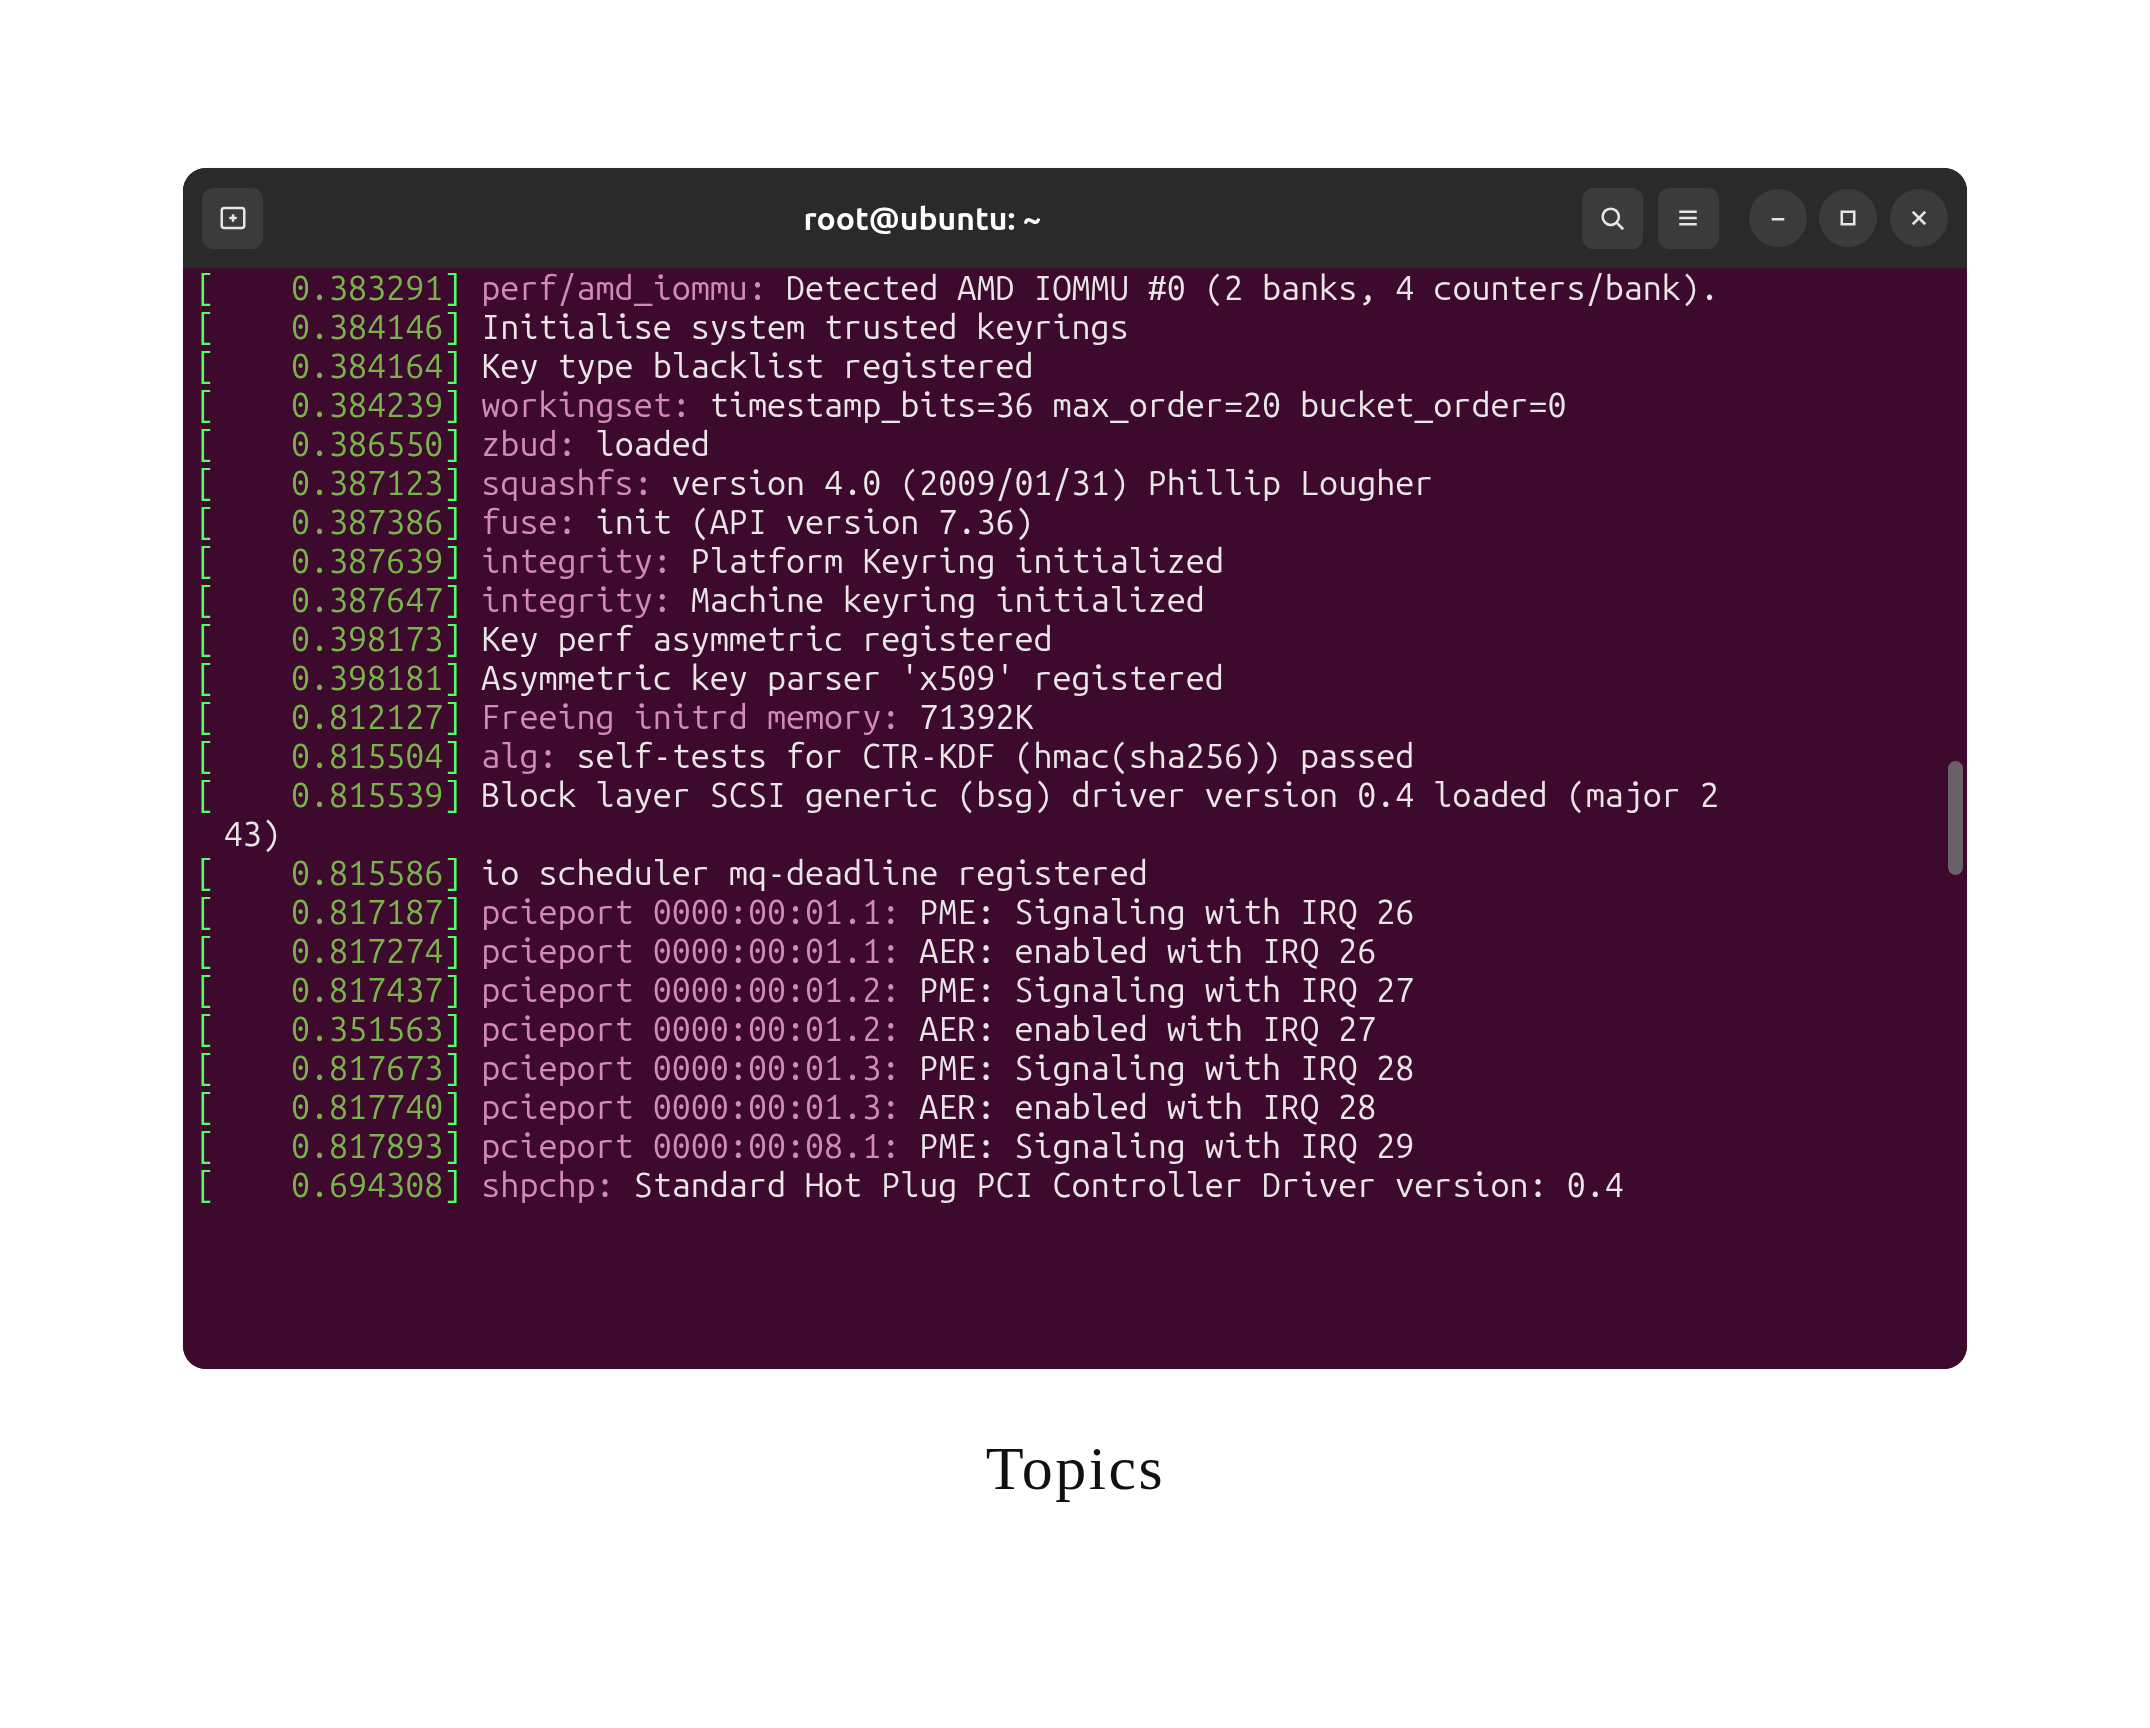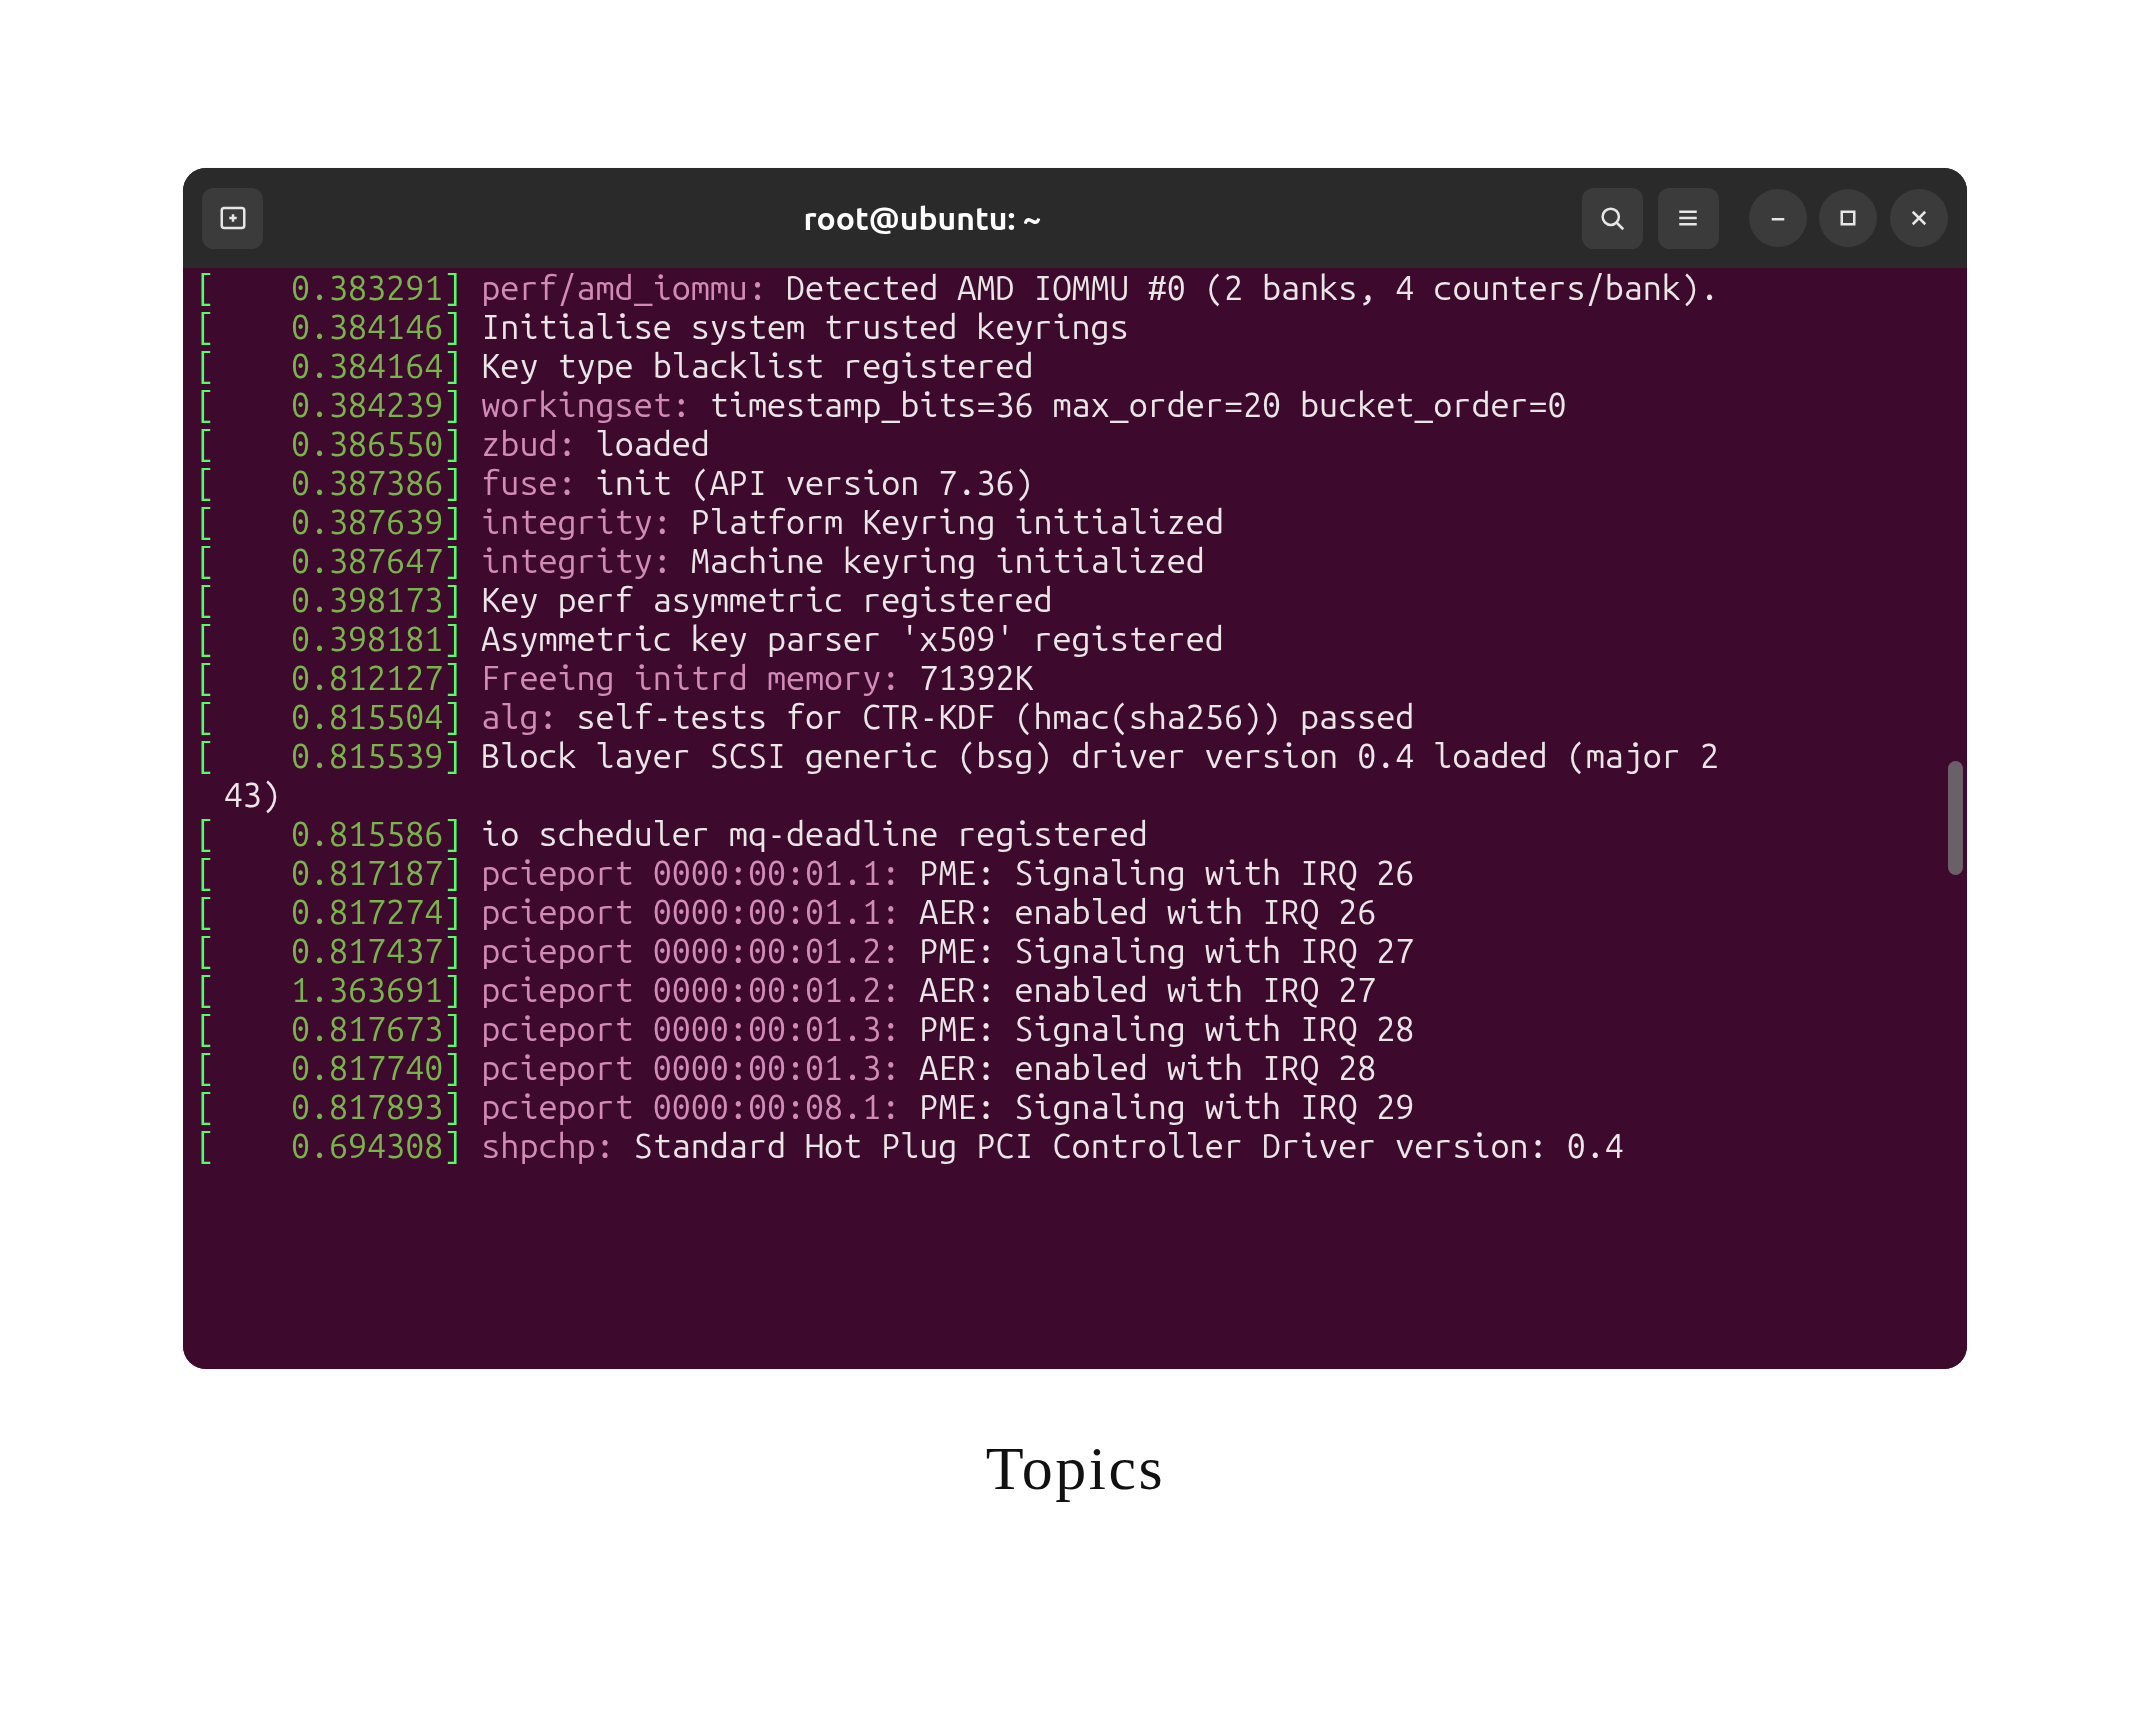--- a/index.html
+++ b/index.html
@@ -162,34 +162,35 @@
       </div>
     </div>
 
     <div class="term-body">
       <div id="log-container">
           <div class="log-line"><span class="br">[</span><span class="pad">    </span><span class="ts">0.383291</span><span class="br">] </span><span class="mod">perf/amd_iommu</span><span class="mod">: </span><span class="txt">Detected AMD IOMMU #0 (2 banks, 4 counters/bank).</span></div>
           <div class="log-line"><span class="br">[</span><span class="pad">    </span><span class="ts">0.384146</span><span class="br">] </span><span class="txt">Initialise system trusted keyrings</span></div>
           <div class="log-line"><span class="br">[</span><span class="pad">    </span><span class="ts">0.384164</span><span class="br">] </span><span class="txt">Key type blacklist registered</span></div>
           <div class="log-line"><span class="br">[</span><span class="pad">    </span><span class="ts">0.384239</span><span class="br">] </span><span class="mod">workingset</span><span class="mod">: </span><span class="txt">timestamp_bits=36 max_order=20 bucket_order=0</span></div>
           <div class="log-line"><span class="br">[</span><span class="pad">    </span><span class="ts">0.386550</span><span class="br">] </span><span class="mod">zbud</span><span class="mod">: </span><span class="txt">loaded</span></div>
+          <div class="log-line"><span class="br">[</span><span class="pad">    </span><span class="ts">0.387123</span><span class="br">] </span><span class="mod">squashfs</span><span class="mod">: </span><span class="txt">version 4.0 (2009/01/31) Phillip Lougher</span></div>
           <div class="log-line"><span class="br">[</span><span class="pad">    </span><span class="ts">0.387386</span><span class="br">] </span><span class="mod">fuse</span><span class="mod">: </span><span class="txt">init (API version 7.36)</span></div>
           <div class="log-line"><span class="br">[</span><span class="pad">    </span><span class="ts">0.387639</span><span class="br">] </span><span class="mod">integrity</span><span class="mod">: </span><span class="txt">Platform Keyring initialized</span></div>
           <div class="log-line"><span class="br">[</span><span class="pad">    </span><span class="ts">0.387647</span><span class="br">] </span><span class="mod">integrity</span><span class="mod">: </span><span class="txt">Machine keyring initialized</span></div>
           <div class="log-line"><span class="br">[</span><span class="pad">    </span><span class="ts">0.398173</span><span class="br">] </span><span class="txt">Key perf asymmetric registered</span></div>
           <div class="log-line"><span class="br">[</span><span class="pad">    </span><span class="ts">0.398181</span><span class="br">] </span><span class="txt">Asymmetric key parser 'x509' registered</span></div>
           <div class="log-line"><span class="br">[</span><span class="pad">    </span><span class="ts">0.812127</span><span class="br">] </span><span class="mod">Freeing initrd memory</span><span class="mod">: </span><span class="txt">71392K</span></div>
           <div class="log-line"><span class="br">[</span><span class="pad">    </span><span class="ts">0.815504</span><span class="br">] </span><span class="mod">alg</span><span class="mod">: </span><span class="txt">self-tests for CTR-KDF (hmac(sha256)) passed</span></div>
           <div class="log-line"><span class="br">[</span><span class="pad">    </span><span class="ts">0.815539</span><span class="br">] </span><span class="txt">Block layer SCSI generic (bsg) driver version 0.4 loaded (major 2</span></div>
           <div class="log-line wrap">43)</div>
           <div class="log-line"><span class="br">[</span><span class="pad">    </span><span class="ts">0.815586</span><span class="br">] </span><span class="txt">io scheduler mq-deadline registered</span></div>
           <div class="log-line"><span class="br">[</span><span class="pad">    </span><span class="ts">0.817187</span><span class="br">] </span><span class="mod">pcieport 0000:00:01.1</span><span class="mod">: </span><span class="txt">PME: Signaling with IRQ 26</span></div>
           <div class="log-line"><span class="br">[</span><span class="pad">    </span><span class="ts">0.817274</span><span class="br">] </span><span class="mod">pcieport 0000:00:01.1</span><span class="mod">: </span><span class="txt">AER: enabled with IRQ 26</span></div>
           <div class="log-line"><span class="br">[</span><span class="pad">    </span><span class="ts">0.817437</span><span class="br">] </span><span class="mod">pcieport 0000:00:01.2</span><span class="mod">: </span><span class="txt">PME: Signaling with IRQ 27</span></div>
-          <div class="log-line"><span class="br">[</span><span class="pad">    </span><span class="ts">1.363691</span><span class="br">] </span><span class="mod">pcieport 0000:00:01.2</span><span class="mod">: </span><span class="txt">AER: enabled with IRQ 27</span></div>
+          <div class="log-line"><span class="br">[</span><span class="pad">    </span><span class="ts">0.351563</span><span class="br">] </span><span class="mod">pcieport 0000:00:01.2</span><span class="mod">: </span><span class="txt">AER: enabled with IRQ 27</span></div>
           <div class="log-line"><span class="br">[</span><span class="pad">    </span><span class="ts">0.817673</span><span class="br">] </span><span class="mod">pcieport 0000:00:01.3</span><span class="mod">: </span><span class="txt">PME: Signaling with IRQ 28</span></div>
           <div class="log-line"><span class="br">[</span><span class="pad">    </span><span class="ts">0.817740</span><span class="br">] </span><span class="mod">pcieport 0000:00:01.3</span><span class="mod">: </span><span class="txt">AER: enabled with IRQ 28</span></div>
           <div class="log-line"><span class="br">[</span><span class="pad">    </span><span class="ts">0.817893</span><span class="br">] </span><span class="mod">pcieport 0000:00:08.1</span><span class="mod">: </span><span class="txt">PME: Signaling with IRQ 29</span></div>
           <div class="log-line"><span class="br">[</span><span class="pad">    </span><span class="ts">0.694308</span><span class="br">] </span><span class="mod">shpchp</span><span class="mod">: </span><span class="txt">Standard Hot Plug PCI Controller Driver version: 0.4</span></div>
         </div>
       <div class="scrollbar"></div>
     </div>
 
   </div>
 

